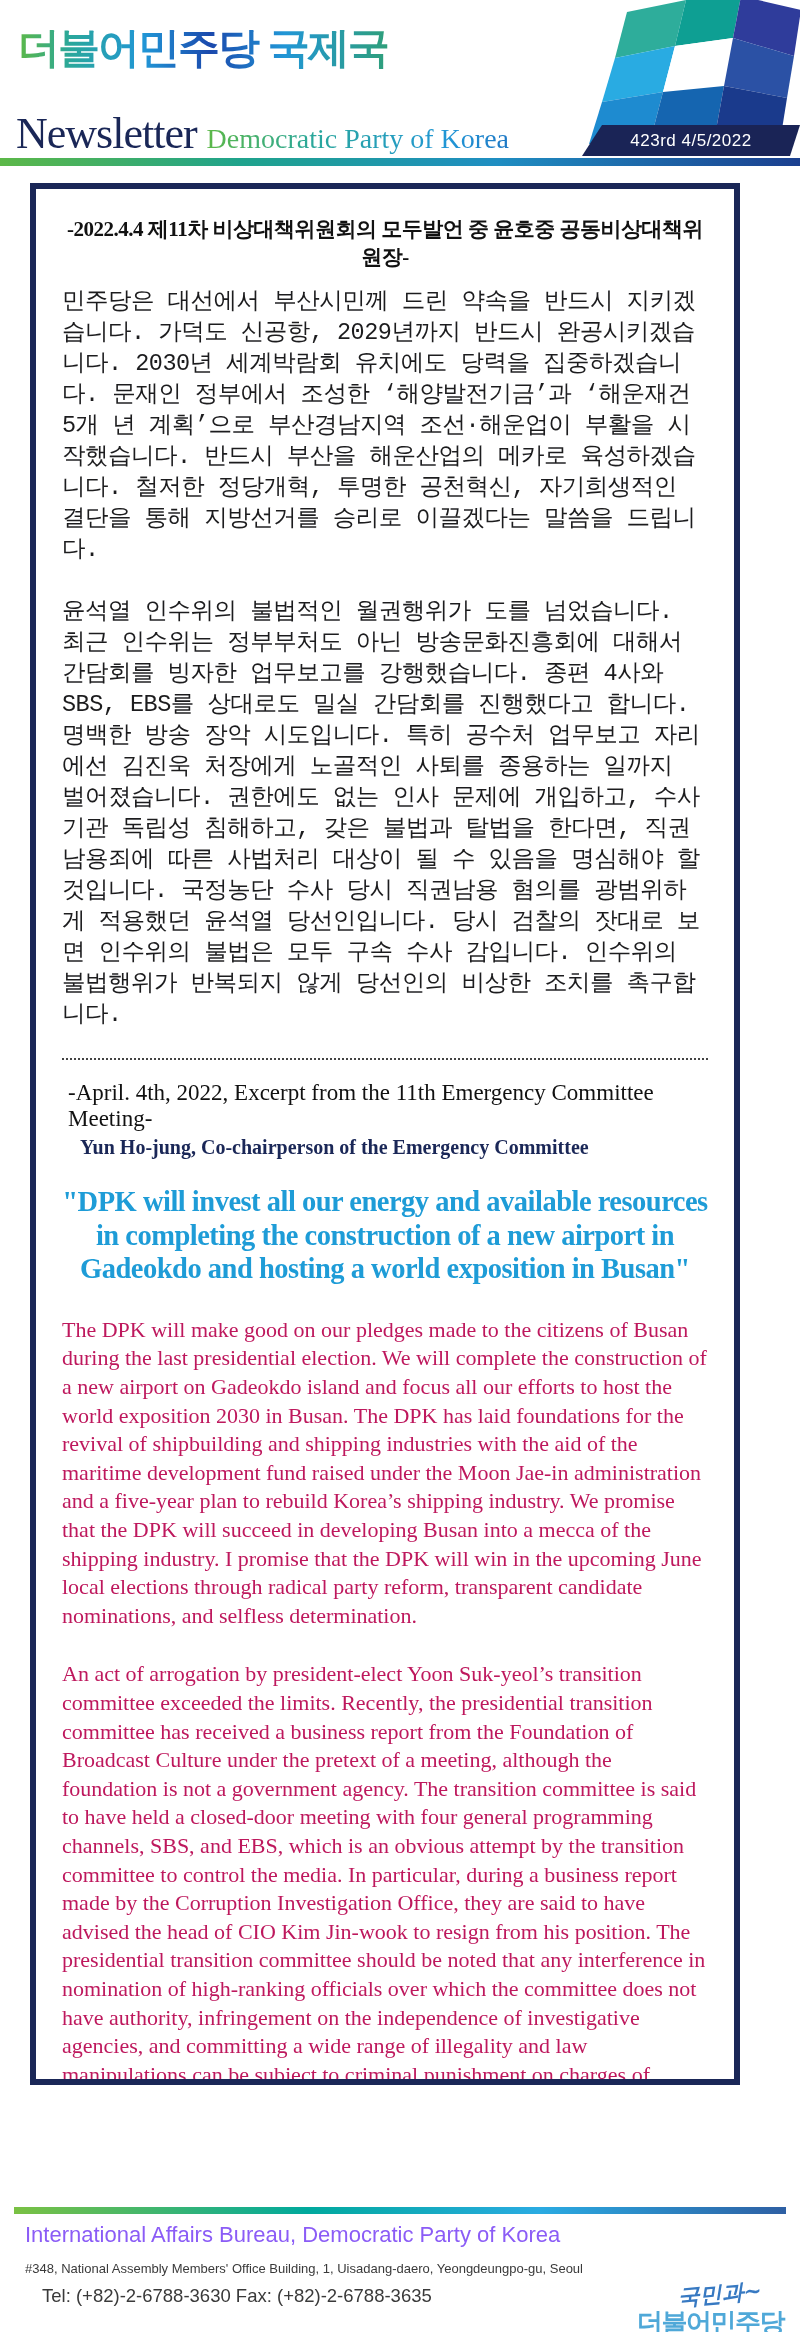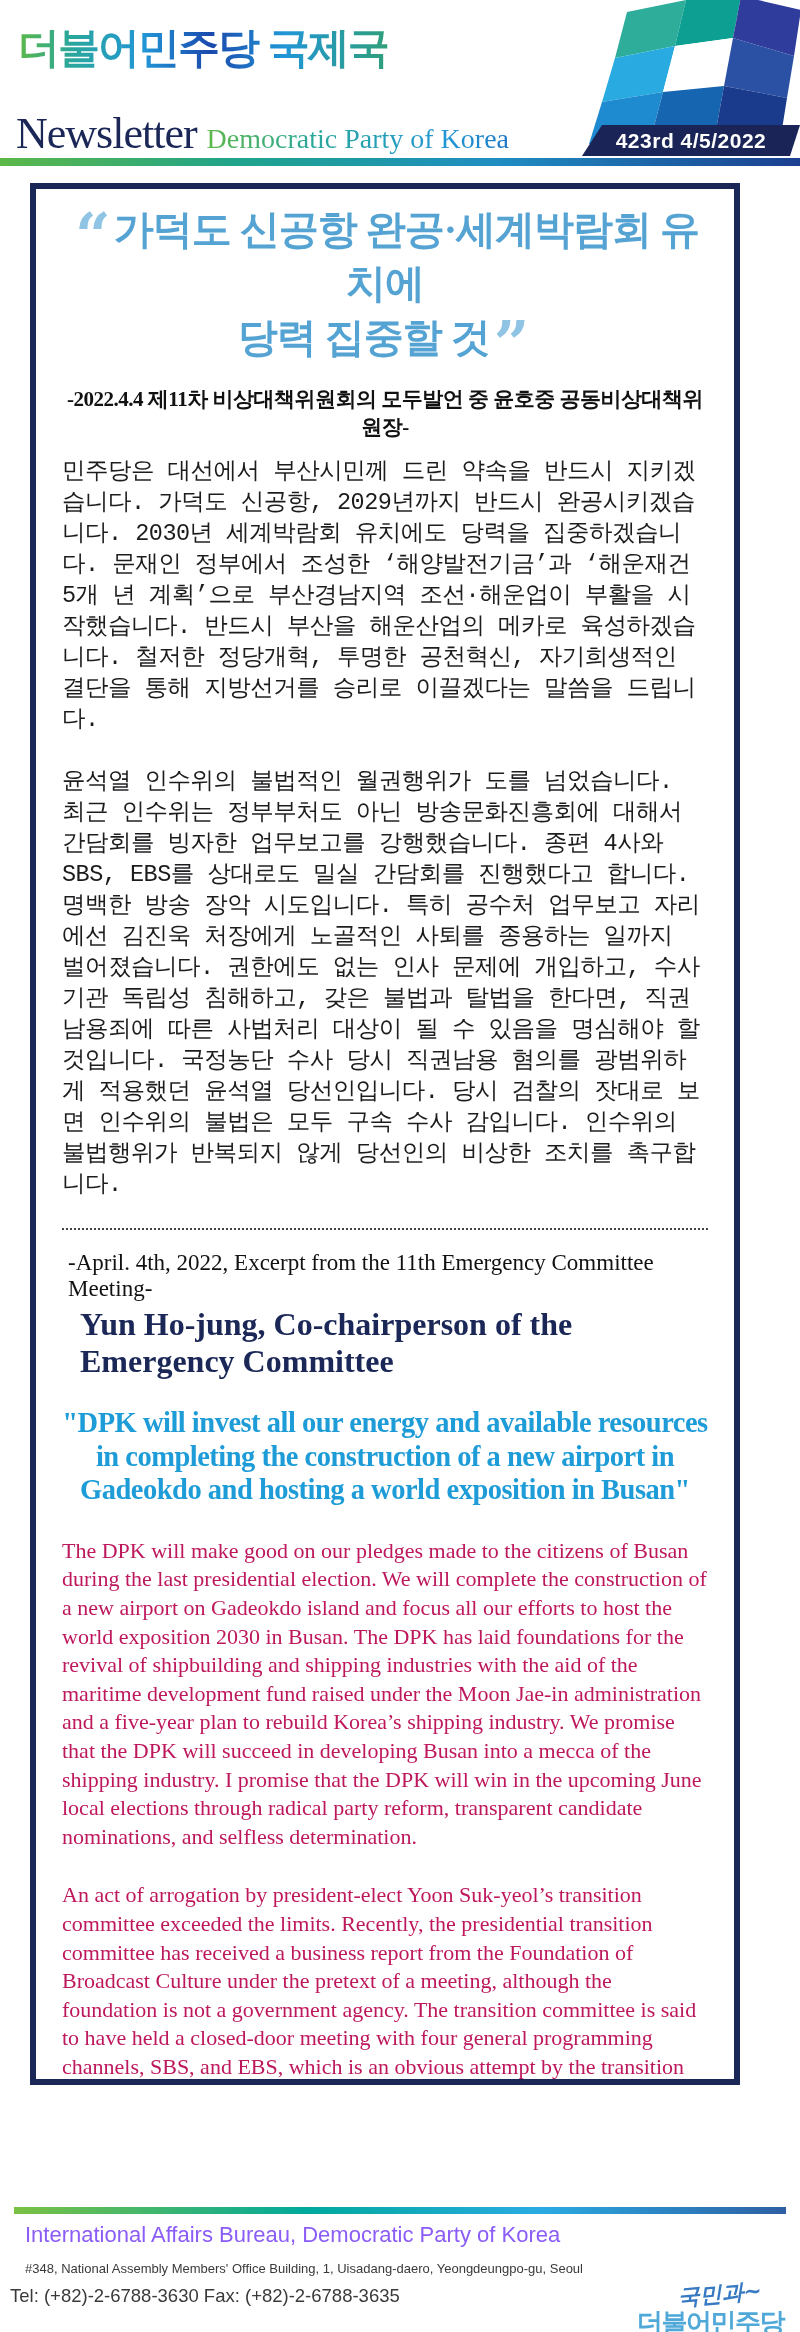--- a/index.html
+++ b/index.html
@@ -21,25 +21,24 @@
   }
   .news-sub{
     font-family:"Liberation Serif",serif;font-size:28px;margin-left:10px;
     background:linear-gradient(90deg,#5cb848 0%,#2aa79b 35%,#2196d6 80%,#1e78c5 100%);
     -webkit-background-clip:text;background-clip:text;color:transparent;
   }
   .flag{position:absolute;top:-4px;right:-4px;z-index:1;}
   .issue-badge{
     position:absolute;top:125px;right:0;width:218px;height:31px;z-index:2;
     background:#1a2456;color:#ffffff;
-    font-family:"Liberation Sans",sans-serif;font-size:21px;
+    font-family:"Liberation Sans",sans-serif;font-size:17px;
     display:flex;align-items:center;justify-content:center;
     clip-path:polygon(20px 0%,100% 0%,calc(100% - 10px) 100%,0% 100%);
     letter-spacing:.5px;
-    font-weight:bold;
   }
   .divider-top{
     position:absolute;top:158px;left:0;width:800px;height:8px;
     background:linear-gradient(90deg,#5cb848 0%,#1fa38c 30%,#1f8ec2 62%,#1b3f8f 100%);
   }
   
   .content-box{
     position:absolute;top:183px;left:30px;width:710px;height:1902px;
     box-sizing:border-box;border:6px solid #1a2757;background:#fff;
     padding:6px 26px 0 26px;overflow:hidden;
@@ -61,21 +60,21 @@
     margin:15px 0 0 0;font-size:23.5px;line-height:31px;color:#1c1c1e;
     letter-spacing:-0.5px;
     font-family:Liberation Mono, monospace;
   }
   .ko-para + .ko-para{margin-top:31px;}
   .dotted-rule{
     border:none;border-top:2px dotted #444;margin:28px 0 20px 0;
   }
   .attr-en-date{font-size:23px;color:#111;margin:0 0 0 6px;}
   .attr-en-speaker{
-    font-size:32px;font-weight:700;color:#1a2757;margin:4px 0 0 18px;
+    font-size:20px;font-weight:700;color:#1a2757;margin:4px 0 0 18px;
   }
   .en-heading{
     margin-top:26px;text-align:center;color:#1e9cd7;font-weight:700;
     font-size:28.5px;line-height:1.18;letter-spacing:-0.5px;
   }
   .en-para{
     margin:30px 0 0 0;font-size:22px;line-height:28.6px;color:#be185d;
   }
   
   .divider-bottom{
@@ -84,21 +83,21 @@
   }
   .footer-bureau{
     position:absolute;top:2222px;left:25px;
     font-family:"Liberation Sans",sans-serif;font-size:22px;color:#8b5cf6;
   }
   .footer-address{
     position:absolute;top:2261px;left:25px;
     font-family:"Liberation Sans",sans-serif;font-size:13px;color:#3a3a3a;
   }
   .footer-telfax{
-    position:absolute;top:2285px;left:10px;
+    position:absolute;top:2285px;left:42px;
     font-family:"Liberation Sans",sans-serif;font-size:18.5px;color:#3a3a3a;
   }
   .footer-logo{position:absolute;right:16px;top:2284px;text-align:right;line-height:1;}
   .footer-logo .script{
     display:block;color:#3779c2;font-size:22px;font-weight:700;font-style:italic;
     transform:rotate(-5deg);font-family:"DejaVu Serif",serif;margin-right:22px;
   }
   .footer-logo .wordmark{
     display:block;margin-top:3px;color:#4fa8d8;font-size:26px;font-weight:900;
     letter-spacing:-1.5px;font-family:"Liberation Sans",sans-serif;
@@ -126,21 +125,20 @@
       <polygon points="74,96 135,90 127,134 62,142" fill="#1565b0"></polygon>
       <polygon points="135,90 198,102 190,152 127,134" fill="#1a3a8c"></polygon>
     </svg>
 
     <div class="issue-badge">423rd  4/5/2022</div>
     <div class="divider-top"></div>
   </div>
 
   <div class="content-box">
 
-    <div class="quote"><span class="qmark">“</span><span>가덕도 신공항 완공·세계박람회 유치에</span><br><span class="q2">당력 집중할 것</span><span class="qmark">”</span></div>
 
     <div class="attr-ko">-2022.4.4 제11차 비상대책위원회의 모두발언 중 윤호중 공동비상대책위원장-</div>
 
     <p class="ko-para">민주당은 대선에서 부산시민께 드린 약속을 반드시 지키겠습니다. 가덕도 신공항, 2029년까지 반드시 완공시키겠습니다. 2030년 세계박람회 유치에도 당력을 집중하겠습니다. 문재인 정부에서 조성한 ‘해양발전기금’과 ‘해운재건 5개 년 계획’으로 부산경남지역 조선·해운업이 부활을 시작했습니다. 반드시 부산을 해운산업의 메카로 육성하겠습니다. 철저한 정당개혁, 투명한 공천혁신, 자기희생적인 결단을 통해 지방선거를 승리로 이끌겠다는 말씀을 드립니다.</p>
     <p class="ko-para">윤석열 인수위의 불법적인 월권행위가 도를 넘었습니다. 최근 인수위는 정부부처도 아닌 방송문화진흥회에 대해서 간담회를 빙자한 업무보고를 강행했습니다. 종편 4사와 SBS, EBS를 상대로도 밀실 간담회를 진행했다고 합니다. 명백한 방송 장악 시도입니다. 특히 공수처 업무보고 자리에선 김진욱 처장에게 노골적인 사퇴를 종용하는 일까지 벌어졌습니다. 권한에도 없는 인사 문제에 개입하고, 수사기관 독립성 침해하고, 갖은 불법과 탈법을 한다면, 직권남용죄에 따른 사법처리 대상이 될 수 있음을 명심해야 할 것입니다. 국정농단 수사 당시 직권남용 혐의를 광범위하게 적용했던 윤석열 당선인입니다. 당시 검찰의 잣대로 보면 인수위의 불법은 모두 구속 수사 감입니다. 인수위의 불법행위가 반복되지 않게 당선인의 비상한 조치를 촉구합니다.</p>
 
     <hr class="dotted-rule">
 
     <div class="attr-en-date">-April. 4th, 2022, Excerpt from the 11th Emergency Committee Meeting-</div>
     <div class="attr-en-speaker">Yun Ho-jung, Co-chairperson of the Emergency Committee</div>

